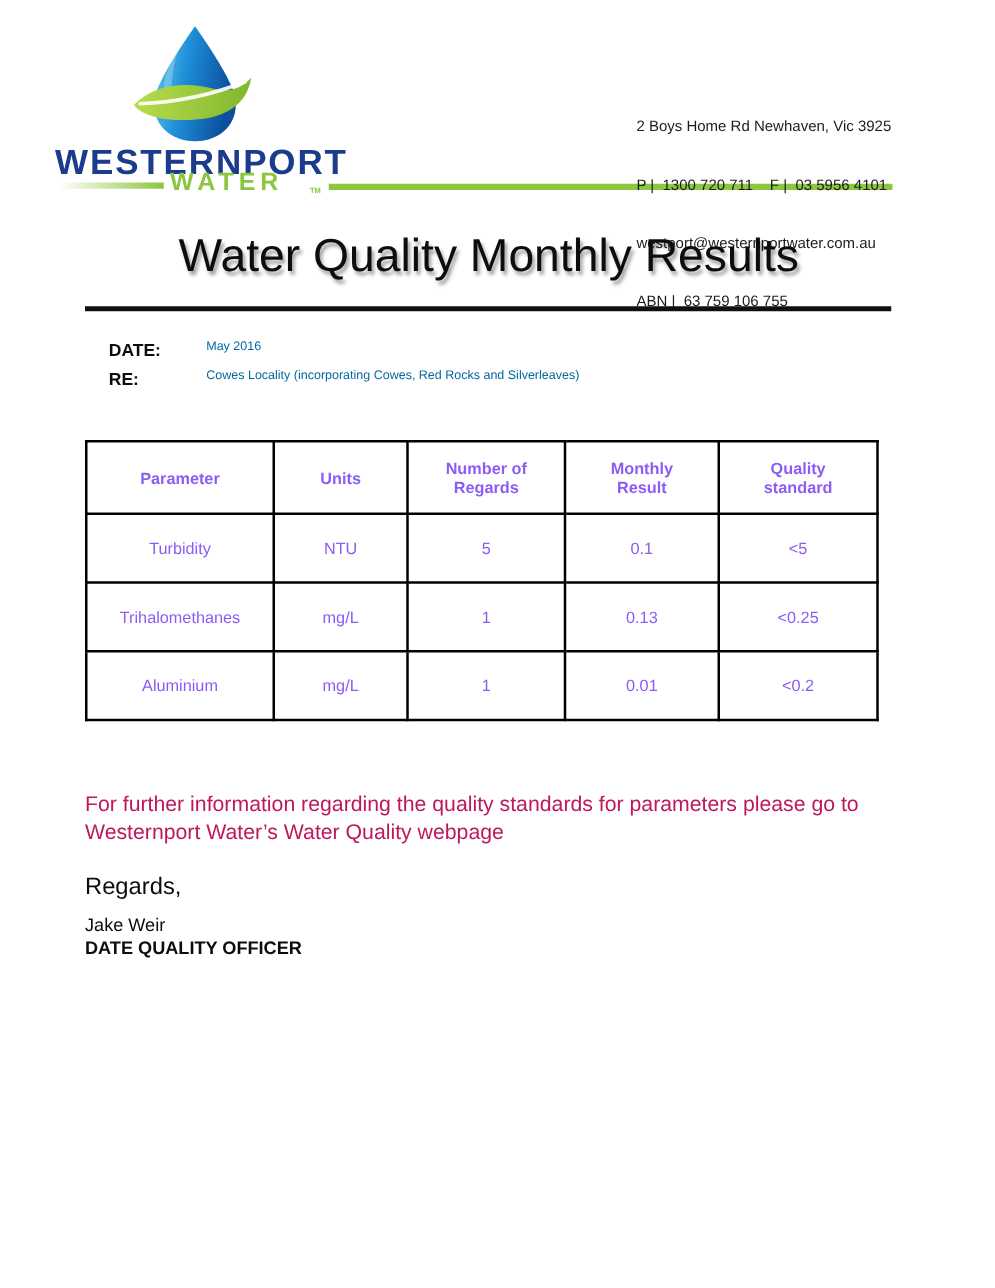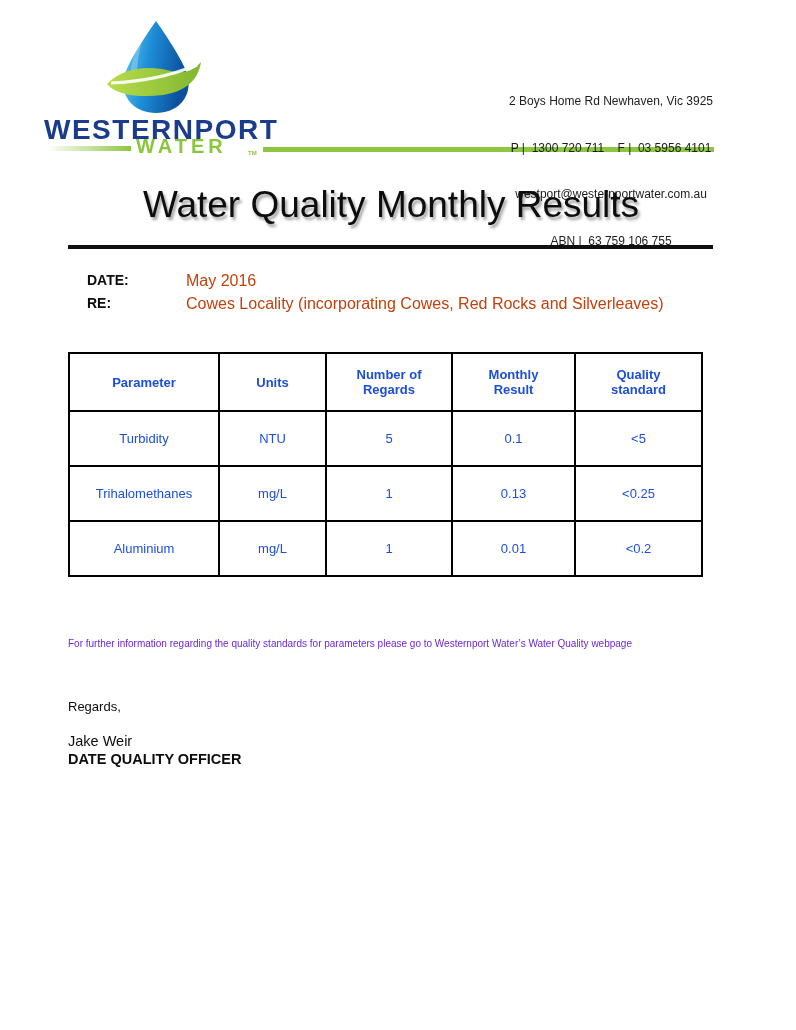--- a/index.html
+++ b/index.html
@@ -34,72 +34,72 @@
     background: linear-gradient(to right, rgba(141,198,63,0), #8dc63f);
   }
   .brand-line-right {
     position: absolute; left: 263px; top: 147px; width: 451px; height: 5px;
     background: #8dc63f;
   }
 
   
   .contact {
     position: absolute; top: 63px; right: 83px;
-    text-align: center; font-size: 12px; line-height: 15.5px;
+    text-align: left; font-size: 12px; line-height: 15.5px;
     color: #1c1c1c; white-space: pre;
   }
 
   
   .doc-title {
     position: absolute; left: 68px; top: 184px; width: 646px;
     text-align: center; font-size: 37px; font-weight: normal;
     color: #0d0d0d;
     text-shadow: 2px 3px 3px rgba(0,0,0,0.38);
   }
   .title-rule {
     position: absolute; left: 68px; top: 245px; width: 645px; height: 4px;
     background: #101010;
   }
 
   
   .meta-label {
     position: absolute; left: 68px; font-size: 14px; font-weight: bold; color: #0d0d0d; padding-left: 19px;
   }
   .meta-value {
-    position: absolute; left: 165px; font-size: 16px; color: #c2410c; margin-left: 21px;
+    position: absolute; left: 165px; font-size: 10px; color: #0369a1;
   }
   .row-date { top: 272px; }
   .row-re   { top: 295px; }
 
   
   .results-table {
     position: absolute; left: 68px; top: 352px;
     border-collapse: collapse; table-layout: fixed;
   }
   .results-table th, .results-table td {
     border: 2px solid #000000;
     text-align: center; vertical-align: middle;
-    font-size: 13px; color: #1d4ed8;
+    font-size: 13px; color: #8b5cf6;
     padding: 2px 18px;
   }
   .results-table th { font-weight: bold; height: 52px; }
   .results-table td { height: 49px; font-weight: normal; }
   .col-parameter { width: 150px; }
   .col-units     { width: 107px; }
   .col-samples   { width: 126px; }
   .col-result    { width: 123px; }
   .col-standard  { width: 127px; }
   .italic { font-style: italic; }
 
   
   .footer-info {
     position: absolute; left: 68px; top: 633px; width: 648px;
-    font-size: 10px; line-height: 22px; color: #6d28d9;
+    font-size: 17px; line-height: 22px; color: #be185d;
   }
-  .footer-regards { position: absolute; left: 68px; top: 699px; font-size: 13px; color: #0d0d0d; }
+  .footer-regards { position: absolute; left: 68px; top: 699px; font-size: 19px; color: #0d0d0d; }
   .sig-name  { position: absolute; left: 68px; top: 733px; font-size: 14.5px; color: #0d0d0d; }
   .sig-title { position: absolute; left: 68px; top: 751px; font-size: 14.5px; font-weight: bold; color: #0d0d0d; }
 </style>
 </head>
 <body>
 
 <div class="page">
 
   <svg class="drop-logo" viewBox="0 0 100 96" aria-hidden="true">
     <defs>

